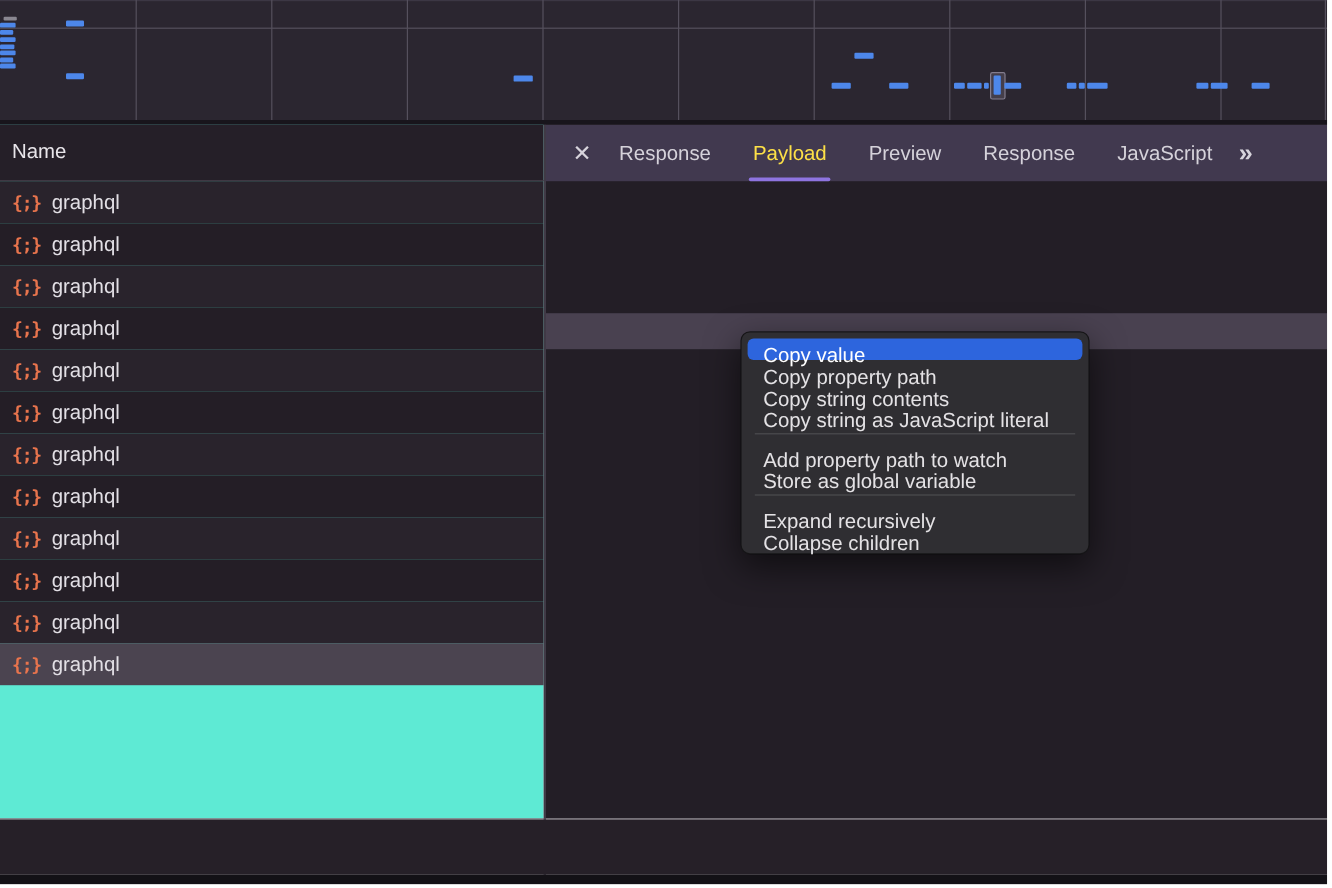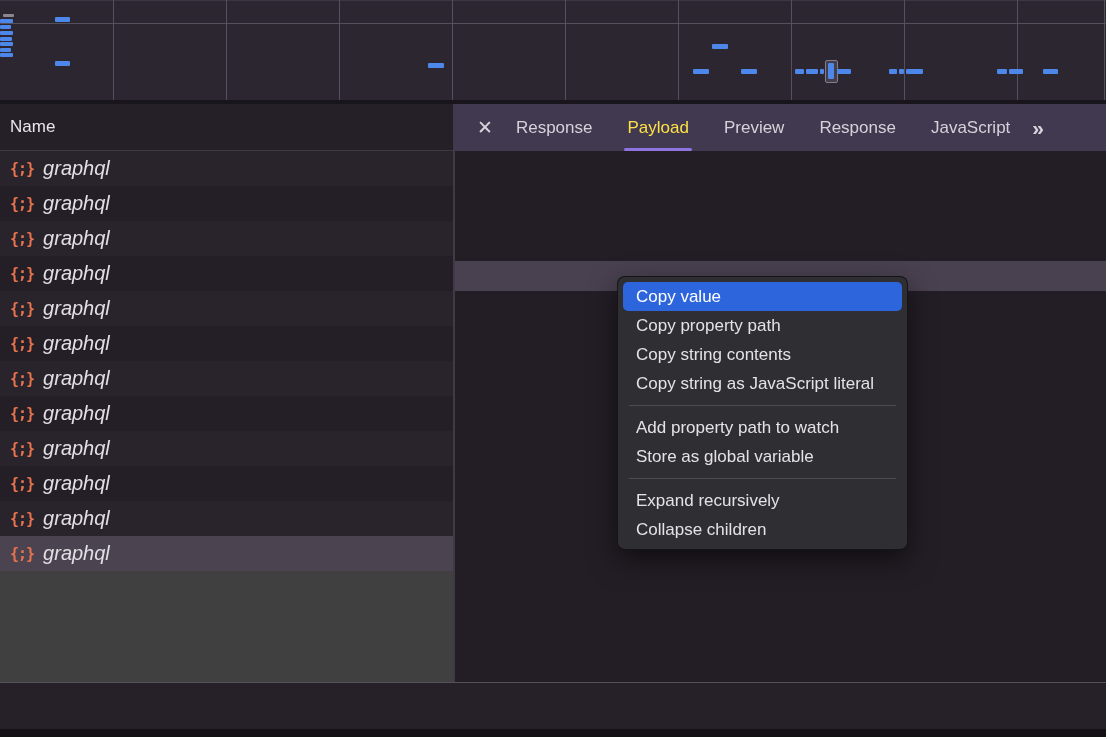--- a/index.html
+++ b/index.html
@@ -11,33 +11,33 @@
             border-bottom:4px solid #18151c;overflow:hidden;}
   .ov-grid{position:absolute;top:0;bottom:0;width:1px;background:#55505d;}
   .ov-hline{position:absolute;left:0;right:0;top:23px;height:1px;background:#55505d;}
   .ov-topline{position:absolute;left:0;right:0;top:0;height:1px;background:#3c3744;}
   .ov-bar{position:absolute;border-radius:1px;}
   .ov-bar.blue{background:#4d87ea;}
   .ov-bar.gray{background:#8a8791;}
   .ov-selbox{position:absolute;background:rgba(125,118,135,.30);border:1px solid #837d8e;border-radius:2px;}
 
   
-  .left-panel{position:absolute;left:0;top:104px;width:453px;height:578px;background:#404040;}
+  .left-panel{position:absolute;left:0;top:104px;width:453px;height:578px;background:#5eead4;}
   .v-divider{position:absolute;left:453px;top:104px;width:2px;height:625px;background:#403a46;}
   .right-panel{position:absolute;left:455px;top:104px;width:651px;height:578px;background:#231e26;overflow:hidden;}
 
   
   .name-header{height:47px;display:flex;align-items:center;padding-left:10px;box-sizing:border-box;
                border-bottom:1px solid #3f3944;color:#e8e5ea;font-size:17px;background:#251f28;}
   .nrow{height:35px;display:flex;align-items:center;padding-left:10px;gap:9px;box-sizing:border-box;}
   .nrow.even{background:#29232c;}
   .nrow.odd{background:#241e26;}
   .nrow.sel{background:#4b4450;}
   .nrow .json-icon{color:#e8744d;font-family:"DejaVu Sans Mono",monospace;font-size:15px;font-weight:bold;letter-spacing:-1px;}
-  .nrow .rlabel{color:#e2dfe5;font-size:20px;font-style:italic;}
+  .nrow .rlabel{color:#e2dfe5;font-size:17px;}
 
   
   .tabbar{position:absolute;left:0;top:0;width:651px;height:47px;background:#41394f;display:flex;align-items:center;}
   .close-x{margin-left:22px;color:#d7d4dc;font-size:19px;cursor:default;}
   .tab{position:relative;height:47px;display:flex;align-items:center;color:#d5d2da;font-size:17px;margin-left:35px;}
   .tab.first{margin-left:23px;}
   .tab.active{color:#fde047;}
   .tab.active::after{content:"";position:absolute;left:-3px;right:-3px;bottom:0;height:3px;background:#8e74e0;border-radius:2px;}
   .overflow{margin-left:22px;color:#d7d4dc;font-size:21px;font-weight:bold;}
 
@@ -56,21 +56,21 @@
   .footer-sep{position:absolute;left:0;top:682px;width:1106px;height:1px;background:#56525c;}
   .footer{position:absolute;left:0;top:683px;width:1106px;height:46px;background:#262028;}
   .bottom-black{position:absolute;left:0;top:729px;width:1106px;height:8px;background:#131116;}
   .white-right{position:absolute;left:1106px;top:0;width:4px;height:740px;background:#ffffff;}
   .white-bottom{position:absolute;left:0;top:737px;width:1110px;height:3px;background:#ffffff;}
 
   
   .ctx-menu{position:absolute;left:617px;top:276px;width:291px;box-sizing:border-box;background:#2f2e32;
             border:1px solid rgba(0,0,0,.55);border-radius:8px;padding:5px 0;
             box-shadow:0 10px 28px rgba(0,0,0,.55);z-index:10;}
-  .ctx-item{height:29px;line-height:29px;margin:0 5px;padding:0 13px;border-radius:5px;
+  .ctx-item{height:18px;line-height:29px;margin:0 5px;padding:0 13px;border-radius:5px;
             color:#e4e2e5;font-size:17px;white-space:nowrap;}
   .ctx-item.hl{background:#2d65dd;color:#ffffff;}
   .ctx-sep{height:1px;background:#4d4c50;margin:7px 11px;}
 </style>
 </head>
 <body>
 
 <div class="screen">
 
   <div class="overview">

